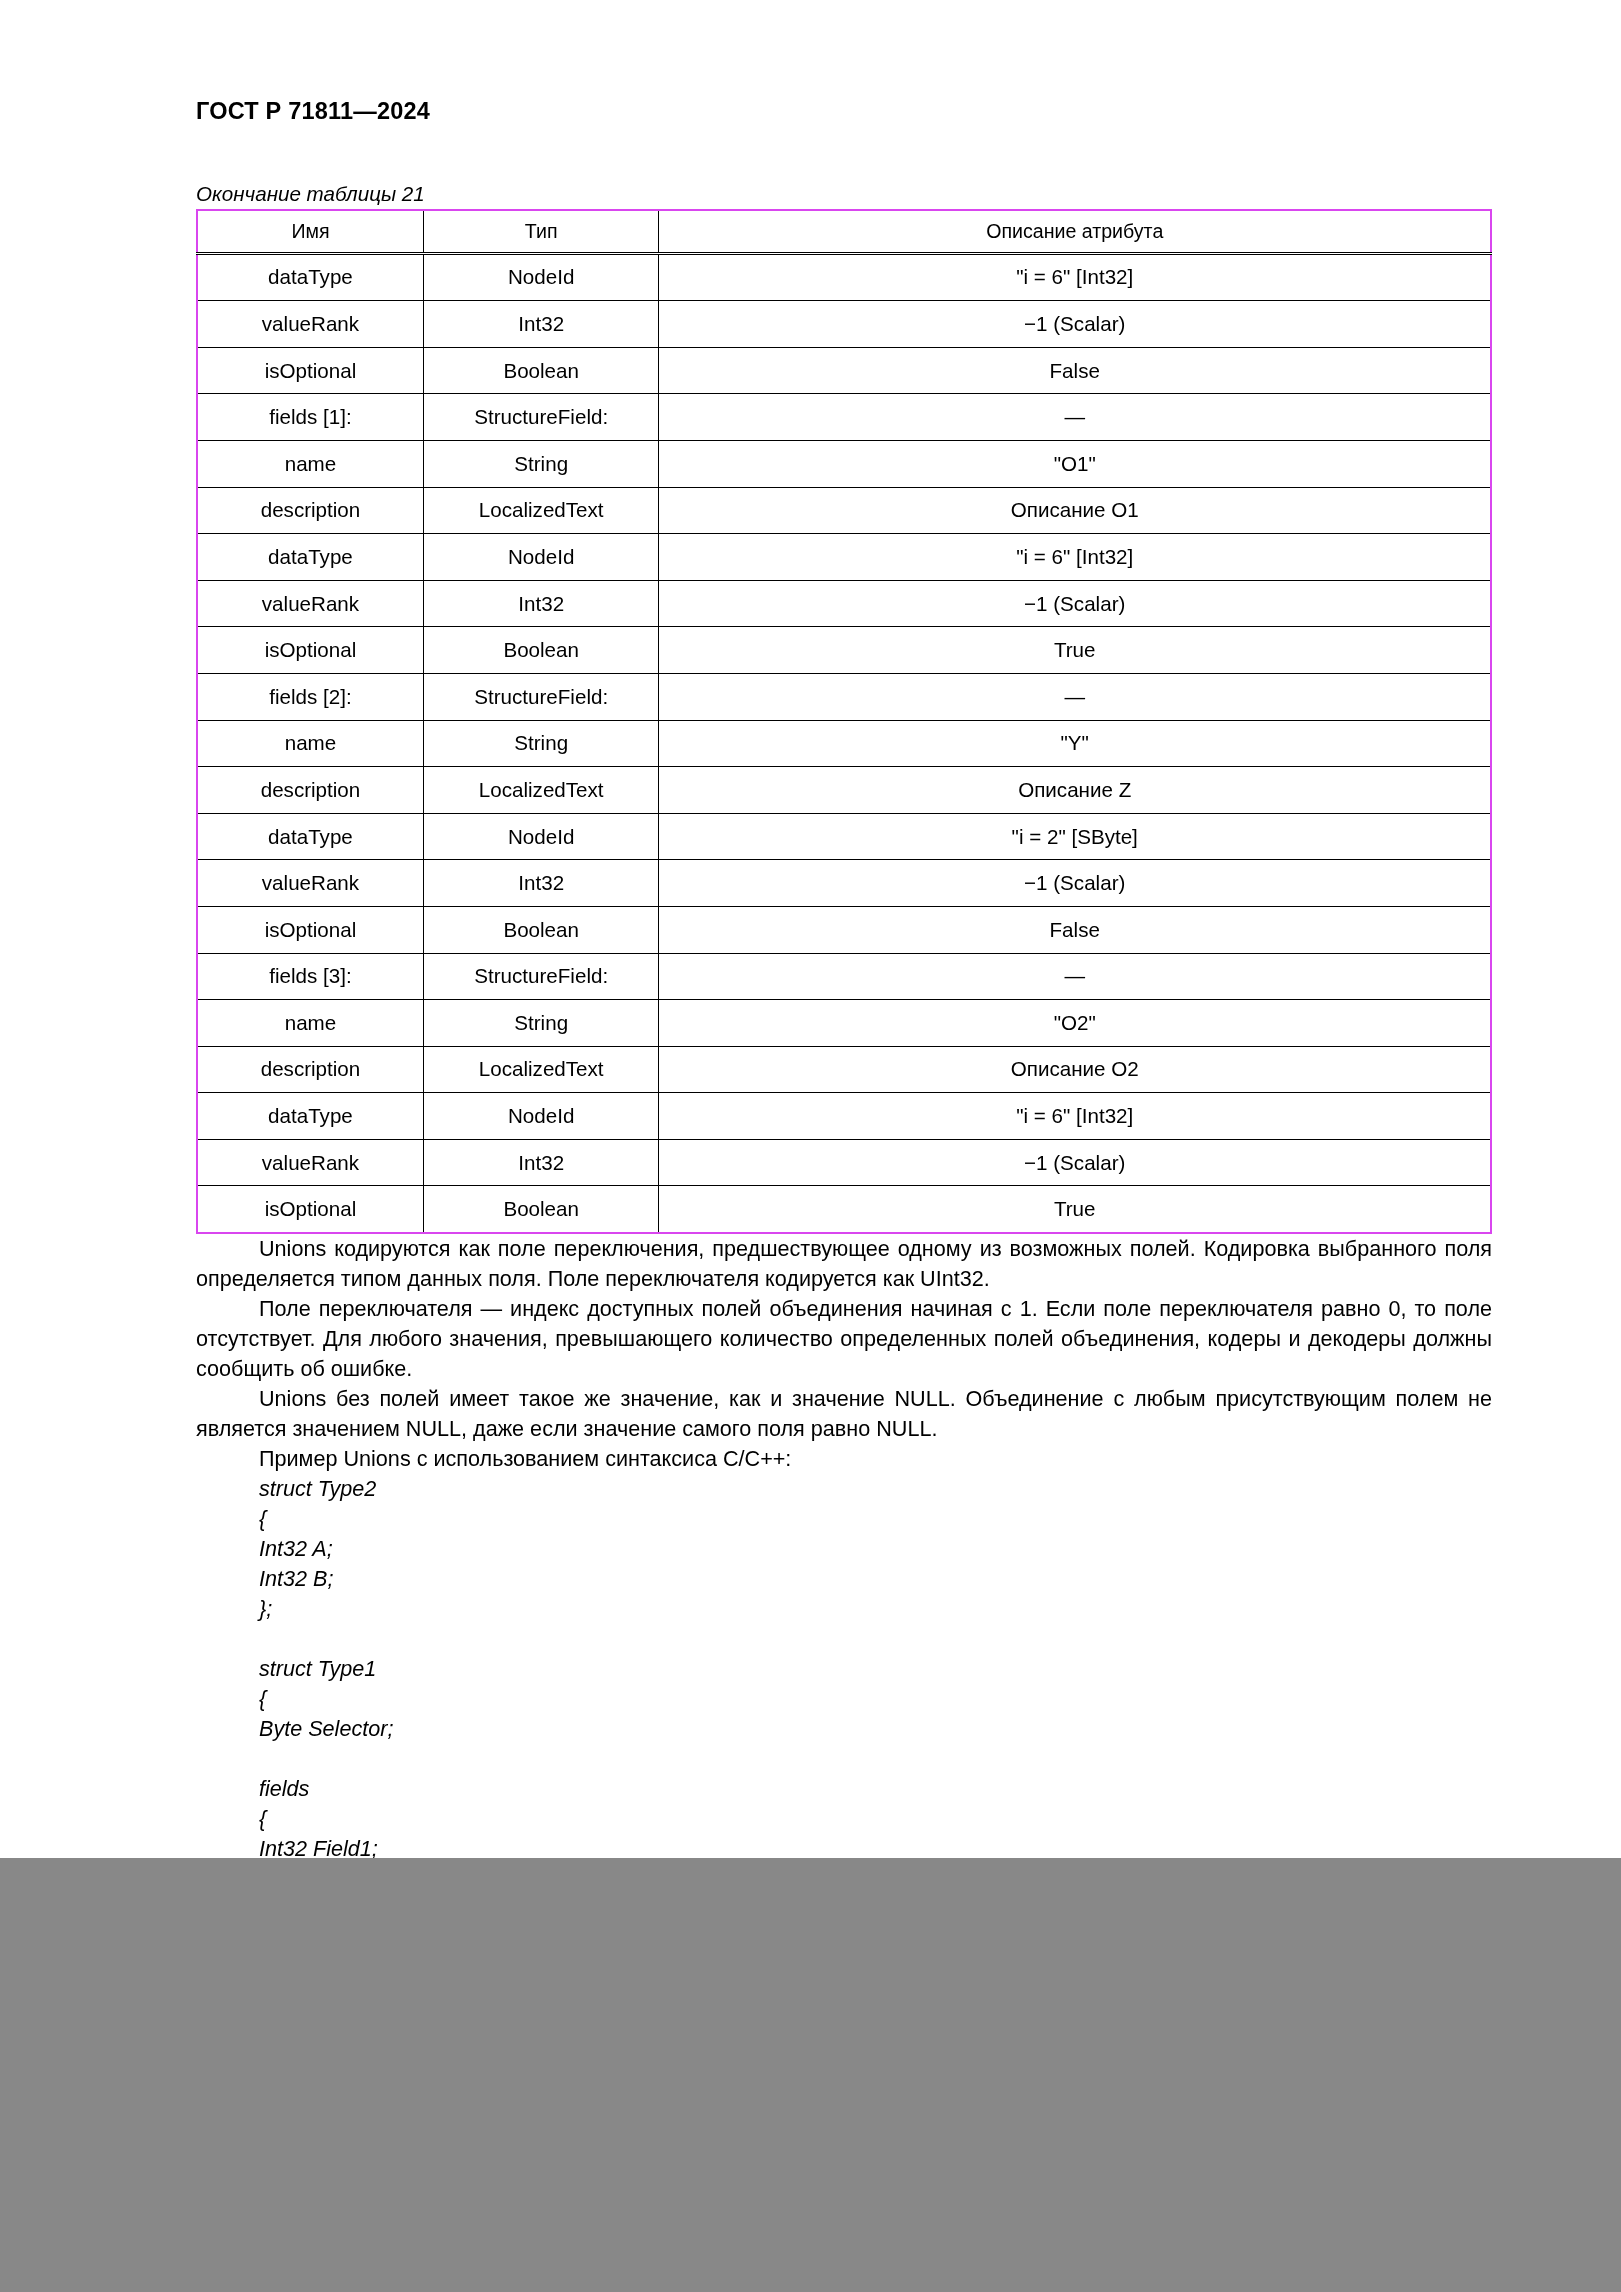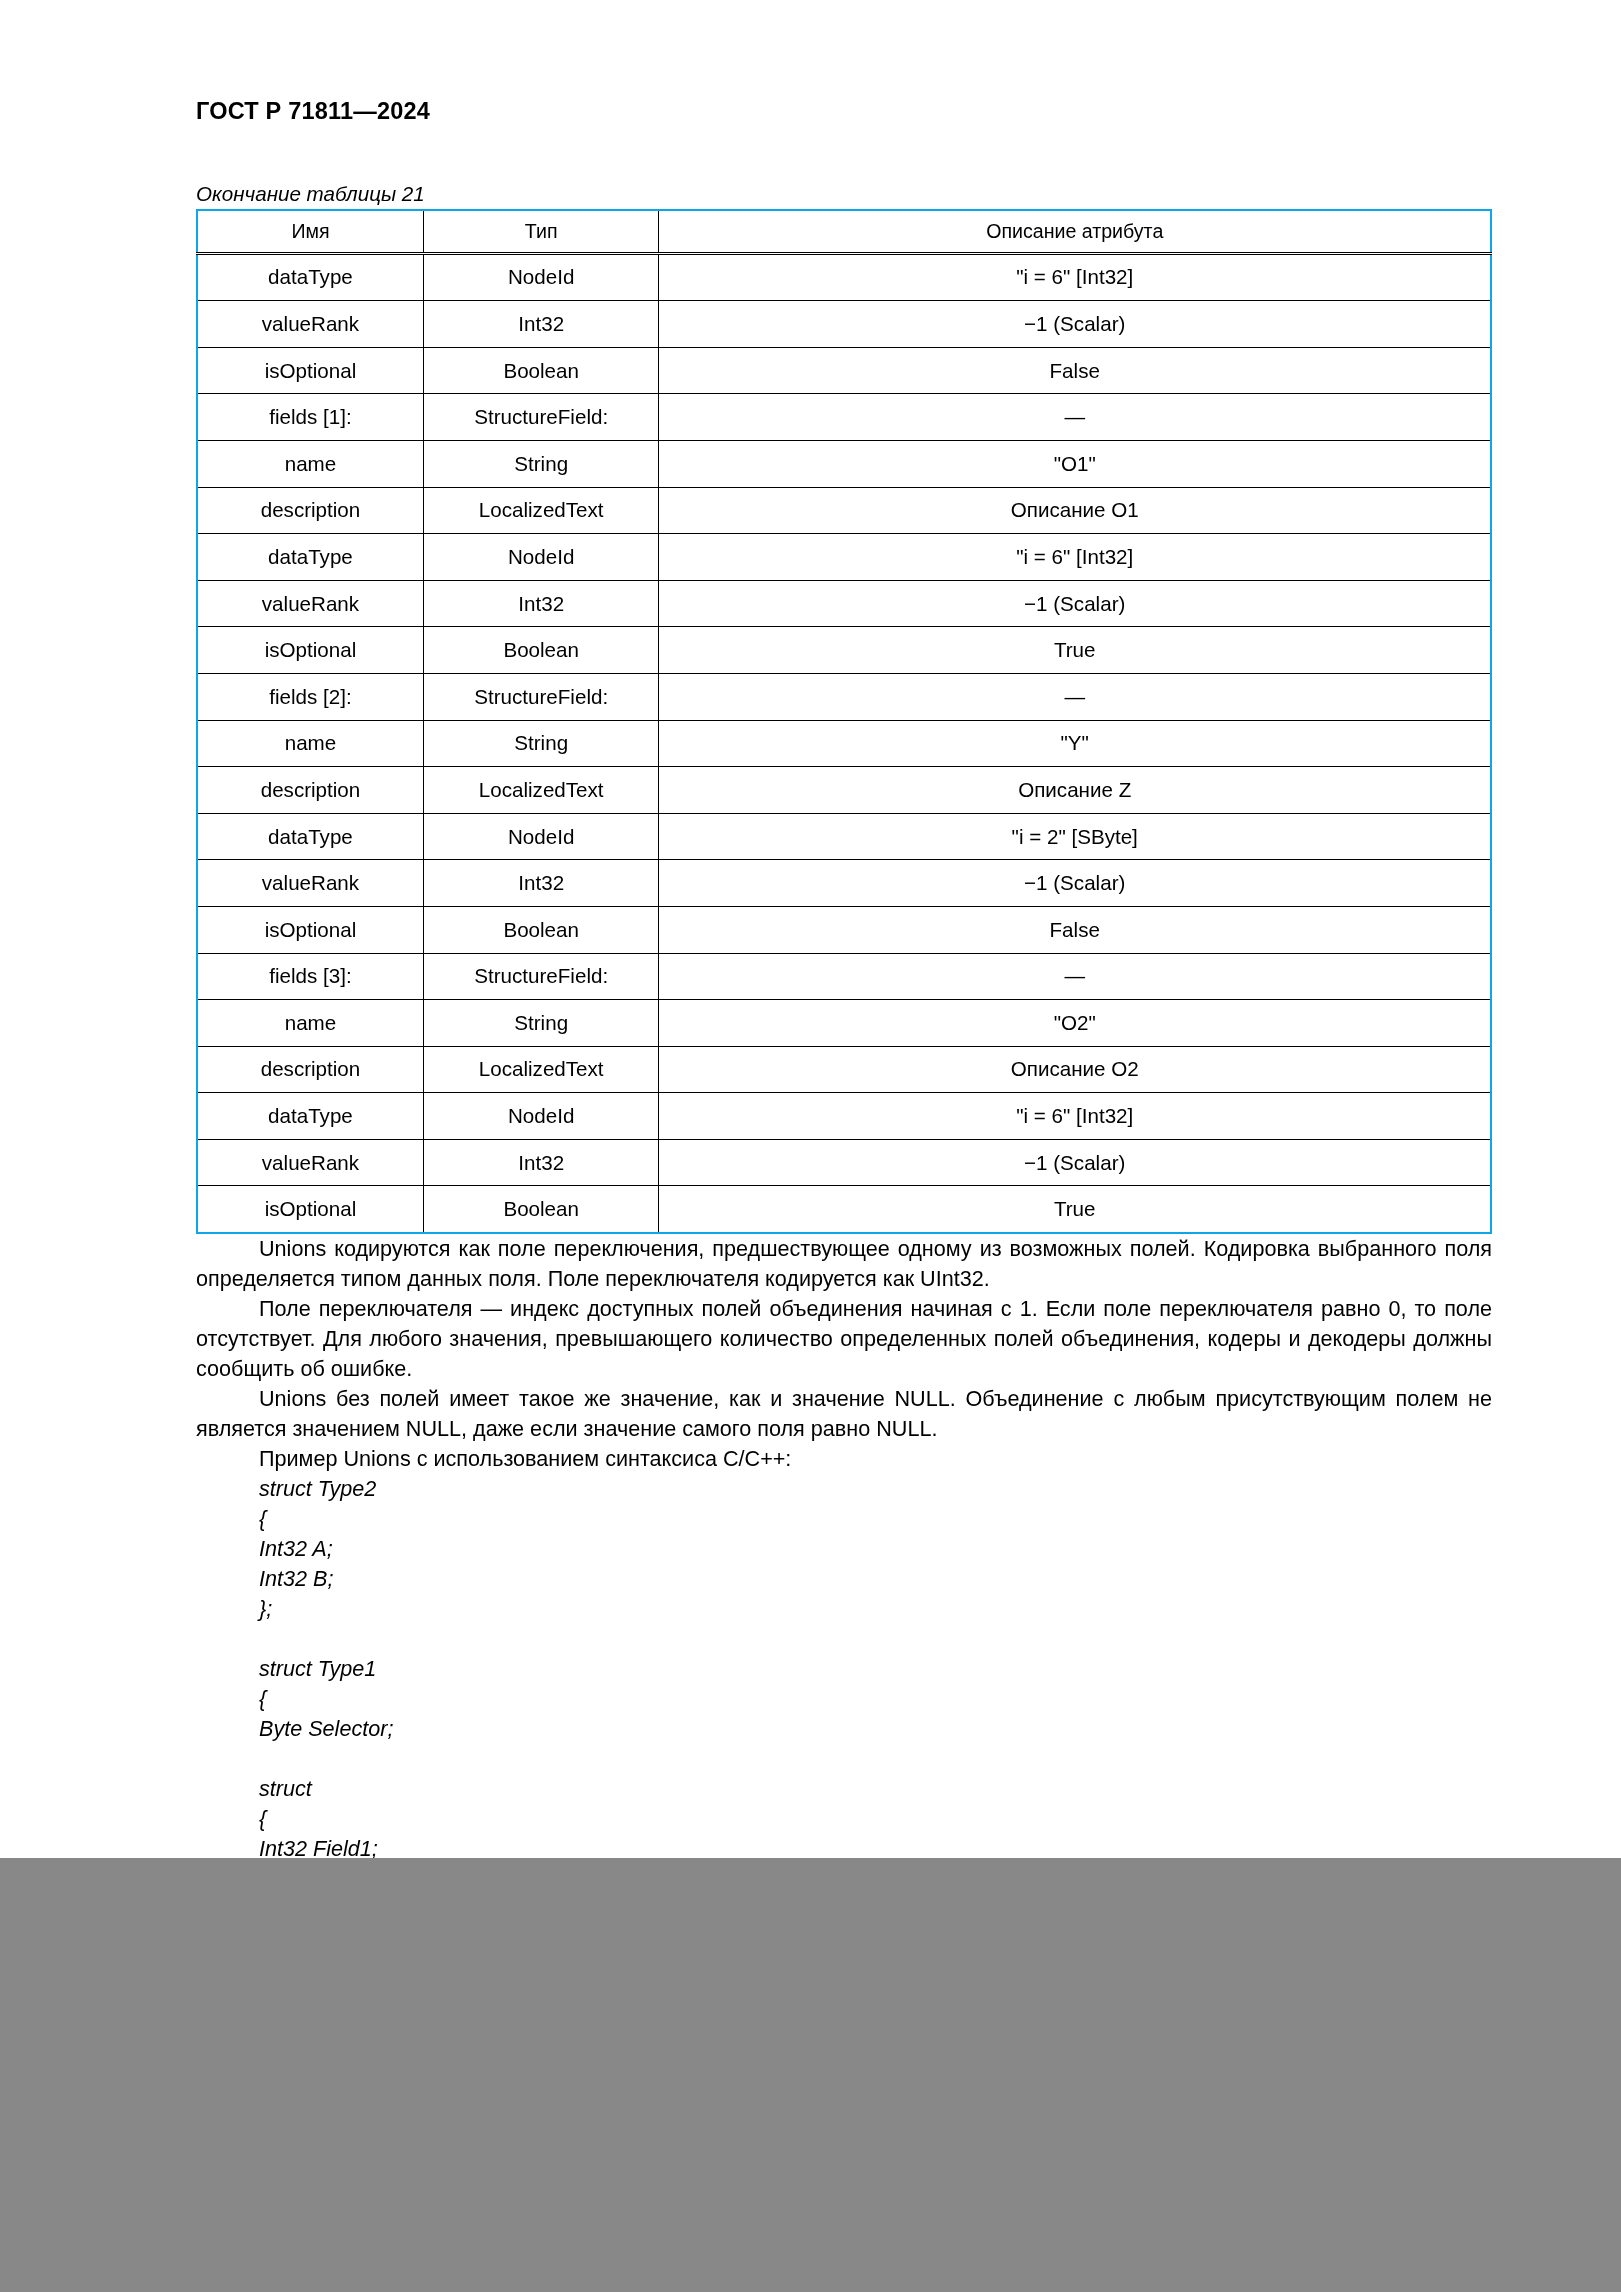--- a/index.html
+++ b/index.html
@@ -21,21 +21,21 @@
     margin-bottom: 57px;
   }
   .table-caption {
     font-size: 20.6px;
     font-style: italic;
     margin-bottom: 3px;
   }
   table.gost-table {
     width: 100%;
     border-collapse: collapse;
-    border: 2px solid #0ea5e9;
+    border: 2px solid #d946ef;
     font-size: 20.6px;
   }
   table.gost-table th {
     border: 1px solid #000;
     border-bottom: 3.9px double #000;
     font-weight: normal;
     text-align: center;
     padding: 8.8px 5.9px;
     font-size: 19.6px;
   }
@@ -220,21 +220,21 @@
       <div class="code-line">struct Type2</div>
       <div class="code-line">{</div>
       <div class="code-line">Int32 A;</div>
       <div class="code-line">Int32 B;</div>
       <div class="code-line">};</div>
       <div class="code-line">&nbsp;</div>
       <div class="code-line">struct Type1</div>
       <div class="code-line">{</div>
       <div class="code-line">Byte Selector;</div>
       <div class="code-line">&nbsp;</div>
-      <div class="code-line">struct</div>
+      <div class="code-line">fields</div>
       <div class="code-line">{</div>
       <div class="code-line">Int32 Field1;</div>
     </div>
 
   <div class="page-number">20</div>
 
 </div>
 
 
 </body></html>

